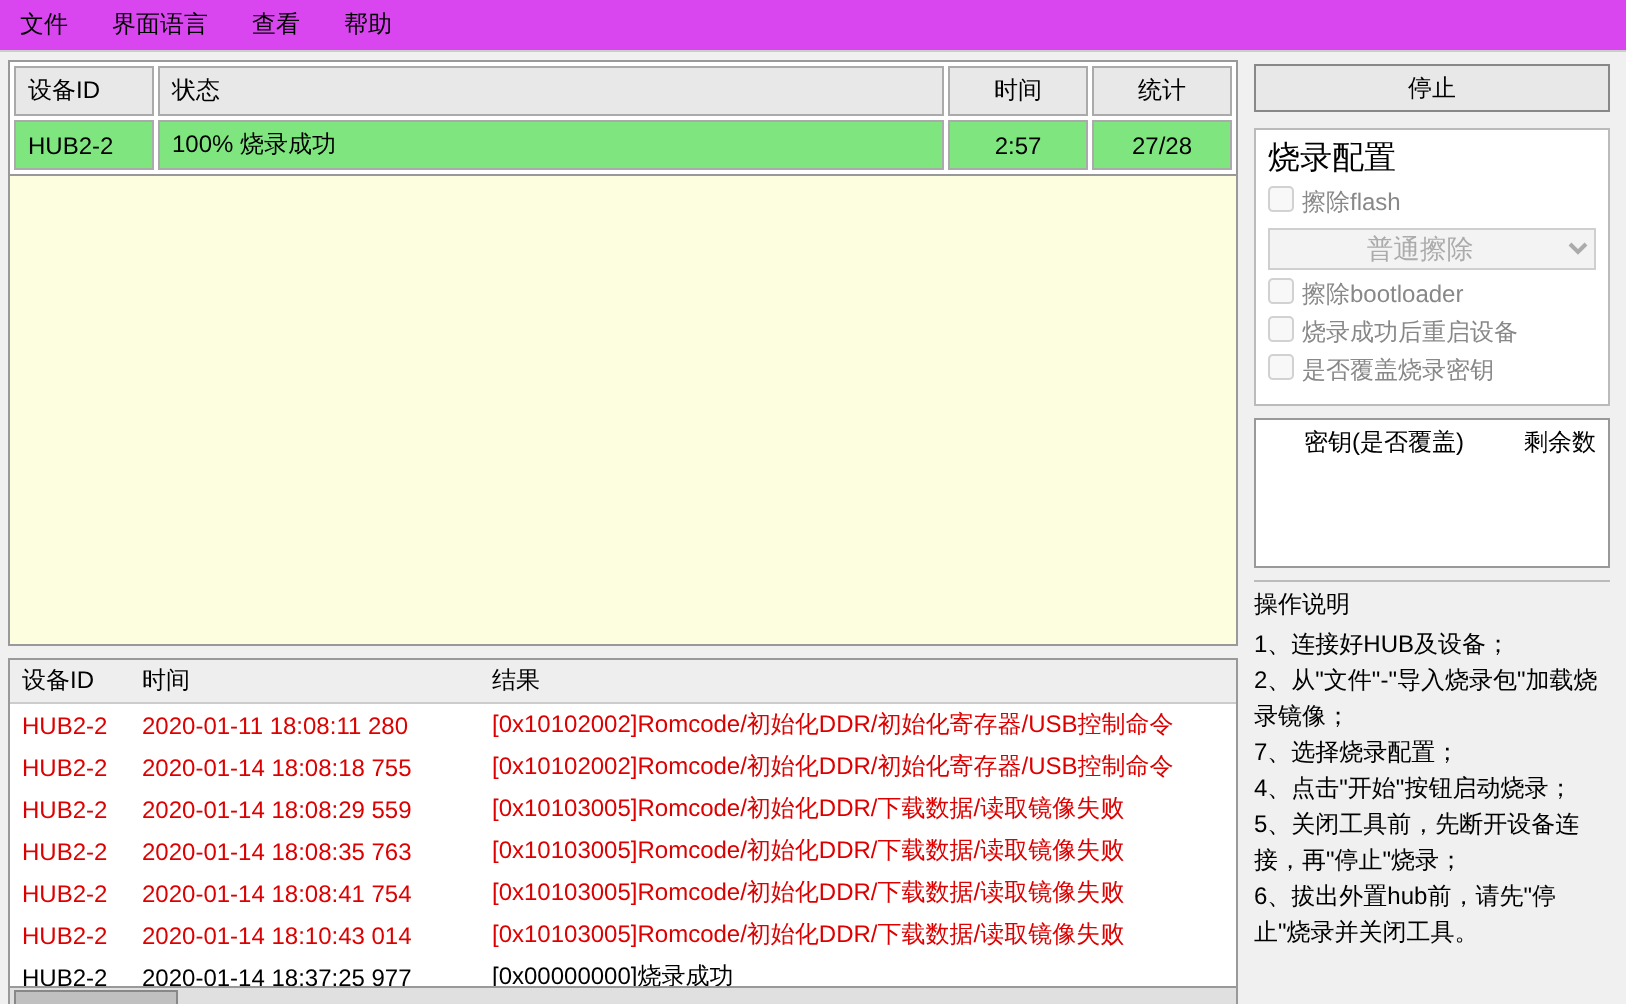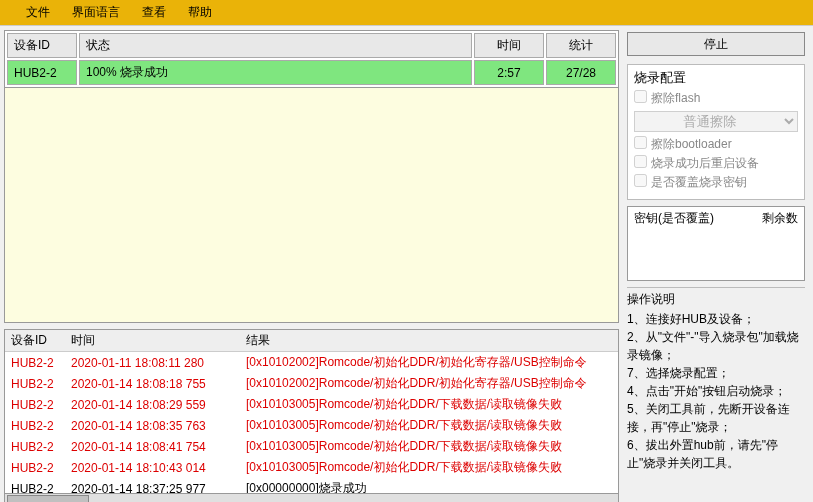--- a/index.html
+++ b/index.html
@@ -1,17 +1,17 @@
 <!DOCTYPE html>
 <html><head>
 <meta charset="utf-8">
 <style>
 * { box-sizing: border-box; margin: 0; padding: 0; }
 body { font-family: "Microsoft YaHei", SimSun, sans-serif; font-size: 12px; background: #f0f0f0; width: 813px; height: 502px; overflow: hidden; }
-.menubar { background: #eab308; border-bottom: 1px solid #ccc; padding: 2px 22px; display: flex; gap: 14px; }
+.menubar { background: #d946ef; border-bottom: 1px solid #ccc; padding: 2px 6px; display: flex; gap: 14px; }
 .menubar span { cursor: default; padding: 2px 4px; }
 .main { display: flex; height: calc(100% - 20px); }
 .left { flex: 1; display: flex; flex-direction: column; padding: 4px 4px 0 4px; }
 .right { width: 190px; padding: 6px 8px 0 4px; display: flex; flex-direction: column; }
 
 .top-table { border: 1px solid #999; background: #fff; }
 .top-table th, .top-table td { border: 1px solid #aaa; padding: 3px 6px; text-align: left; font-weight: normal; }
 .top-table th { background: #e8e8e8; }
 .row-success td { background: #7fe67f; }
 .top-table .col-time, .top-table .col-stat { text-align: center; width: 70px; }
@@ -24,26 +24,26 @@
 .log-table th, .log-table td { padding: 2px 6px; text-align: left; font-weight: normal; border-bottom: 0; white-space: nowrap; }
 .log-table th { background: #eee; border-bottom: 1px solid #ccc; }
 .log-table .err td { color: #d00; }
 .log-table .col-id { width: 60px; }
 .log-table .col-time { width: 175px; }
 
 .btn-row { display: flex; gap: 10px; margin-bottom: 8px; }
 .btn { flex: 1; height: 24px; background: #e8e8e8; border: 1px solid #888; cursor: pointer; font-family: inherit; font-size: 12px; }
 
 .cfg { border: 1px solid #bbb; padding: 4px 6px 6px; background: #fff; }
-.cfg-title { font-size: 13px; margin-bottom: 3px; }
+.cfg-title { font-size: 16px; margin-bottom: 3px; }
 .cfg label { display: block; color: #888; font-size: 12px; margin: 2px 0; }
 .cfg input[type=checkbox] { margin-right: 4px; vertical-align: -1px; }
 .cfg select { width: 100%; margin: 2px 0; color: #888; border: 1px solid #bbb; padding: 1px; font-family: inherit; text-align: center; }
 
-.key-box { margin-top: 6px; border: 1px solid #999; background: #fff; height: 75px; }
+.key-box { margin-top: 6px; border: 1px solid #999; background: #fff; height: 75px; padding-left: 18px; }
 .key-head { display: flex; padding: 3px 6px; }
 .key-head span:first-child { flex: 1; }
 
 .ops { margin-top: 6px; border-top: 1px solid #bbb; padding-top: 2px; font-size: 12px; line-height: 1.5; }
 .ops-title { margin-bottom: 2px; }
 .ops div { word-break: break-all; }
 
 .scrollbar-bottom { height: 14px; background: #e0e0e0; border: 1px solid #999; border-top: none; position: relative; }
 .scrollbar-bottom::before { content: ''; position: absolute; left: 2px; top: 1px; width: 80px; height: 10px; background: #c0c0c0; border: 1px solid #888; }
 </style>

